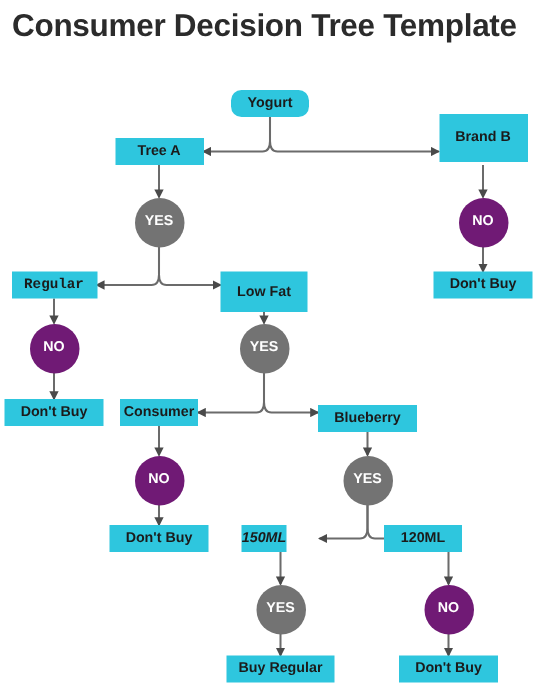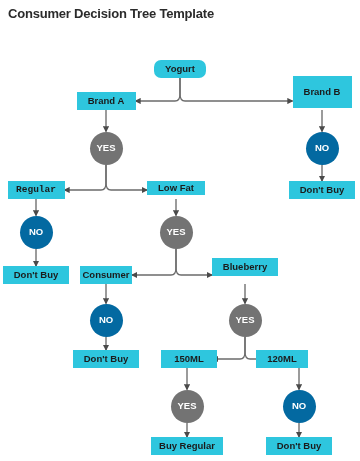--- a/index.html
+++ b/index.html
@@ -19,21 +19,21 @@
     position: absolute;
     left: 0; top: 0;
     width: 360px;
     height: 461px;
   }
   #page-title {
     position: absolute;
     left: 8px;
     top: 6px;
     width: 344px;
-    font-size: 13px;
+    font-size: 21px;
     font-weight: bold;
     color: #2b2b2b;
     letter-spacing: -0.2px;
     white-space: nowrap;
   }
   #edges {
     position: absolute;
     left: 0; top: 0;
     width: 360px;
     height: 461px;
@@ -61,21 +61,21 @@
     border-radius: 50%;
     color: #ffffff;
     font-size: 9.5px;
     font-weight: bold;
     line-height: 1;
   }
   .circle.yes {
     background: #737373;
   }
   .circle.no {
-    background: #0369a1;
+    background: #701a75;
   }
 </style>
 </head>
 <body>
 
 <div id="canvas">
 
   <div id="page-title">Consumer Decision Tree Template</div>
 
   <svg id="edges" viewBox="0 0 360 461" xmlns="http://www.w3.org/2000/svg">
@@ -104,36 +104,36 @@
         <path d="M 245 336.5 L 245 352 Q 245 359 250 359 L 273 359" marker-end="url(#arrow)"></path>
         <path d="M 187 368 L 187 389.5" marker-end="url(#arrow)"></path>
         <path d="M 299 368 L 299 389.5" marker-end="url(#arrow)"></path>
         <path d="M 187 422.5 L 187 437" marker-end="url(#arrow)"></path>
         <path d="M 299 422.5 L 299 437" marker-end="url(#arrow)"></path>
       </g>
   </svg>
 
   <div id="nodes">
       <div class="node box rounded" style="left: 154px; top: 60px; width: 52px; height: 18px;">Yogurt</div>
-      <div class="node box" style="left: 76.5px; top: 92px; width: 59px; height: 18px;">Brand A</div>
+      <div class="node box" style="left: 76.5px; top: 92px; width: 59px; height: 18px;">Tree A</div>
       <div class="node box" style="left: 292.5px; top: 76px; width: 59px; height: 32px;">Brand B</div>
       <div class="node circle yes" style="left: 89.5px; top: 131.5px; width: 33px; height: 33px;">YES</div>
       <div class="node circle no" style="left: 305.5px; top: 131.5px; width: 33px; height: 33px;">NO</div>
       <div class="node box" style="left: 289px; top: 181px; width: 66px; height: 18px;">Don't Buy</div>
       <div class="node box" style="left: 7.5px; top: 181px; width: 57px; height: 18px; font-family: Liberation Mono, monospace;">Regular</div>
-      <div class="node box" style="left: 147px; top: 181px; width: 58px; height: 14px;">Low Fat</div>
+      <div class="node box" style="left: 147px; top: 181px; width: 58px; height: 27px;">Low Fat</div>
       <div class="node circle no" style="left: 19.5px; top: 215.5px; width: 33px; height: 33px;">NO</div>
       <div class="node circle yes" style="left: 159.5px; top: 215.5px; width: 33px; height: 33px;">YES</div>
       <div class="node box" style="left: 3px; top: 266px; width: 66px; height: 18px;">Don't Buy</div>
       <div class="node box" style="left: 80px; top: 266px; width: 52px; height: 18px;">Consumer</div>
-      <div class="node box" style="left: 212px; top: 258px; width: 66px; height: 18px;">Blueberry</div>
+      <div class="node box" style="left: 212px; top: 270px; width: 66px; height: 18px;">Blueberry</div>
       <div class="node circle no" style="left: 89.5px; top: 303.5px; width: 33px; height: 33px;">NO</div>
       <div class="node circle yes" style="left: 228.5px; top: 303.5px; width: 33px; height: 33px;">YES</div>
       <div class="node box" style="left: 73px; top: 350px; width: 66px; height: 18px;">Don't Buy</div>
-      <div class="node box" style="left: 161px; top: 350px; width: 56px; height: 18px;">150ML</div>
+      <div class="node box" style="left: 161px; top: 350px; width: 30px; height: 18px; font-style: italic;">150ML</div>
       <div class="node box" style="left: 256px; top: 350px; width: 52px; height: 18px;">120ML</div>
       <div class="node circle yes" style="left: 170.5px; top: 389.5px; width: 33px; height: 33px;">YES</div>
       <div class="node circle no" style="left: 282.5px; top: 389.5px; width: 33px; height: 33px;">NO</div>
       <div class="node box" style="left: 151px; top: 437px; width: 72px; height: 18px;">Buy Regular</div>
       <div class="node box" style="left: 266px; top: 437px; width: 66px; height: 18px;">Don't Buy</div>
     </div>
 
 </div>
 
 </body></html>

